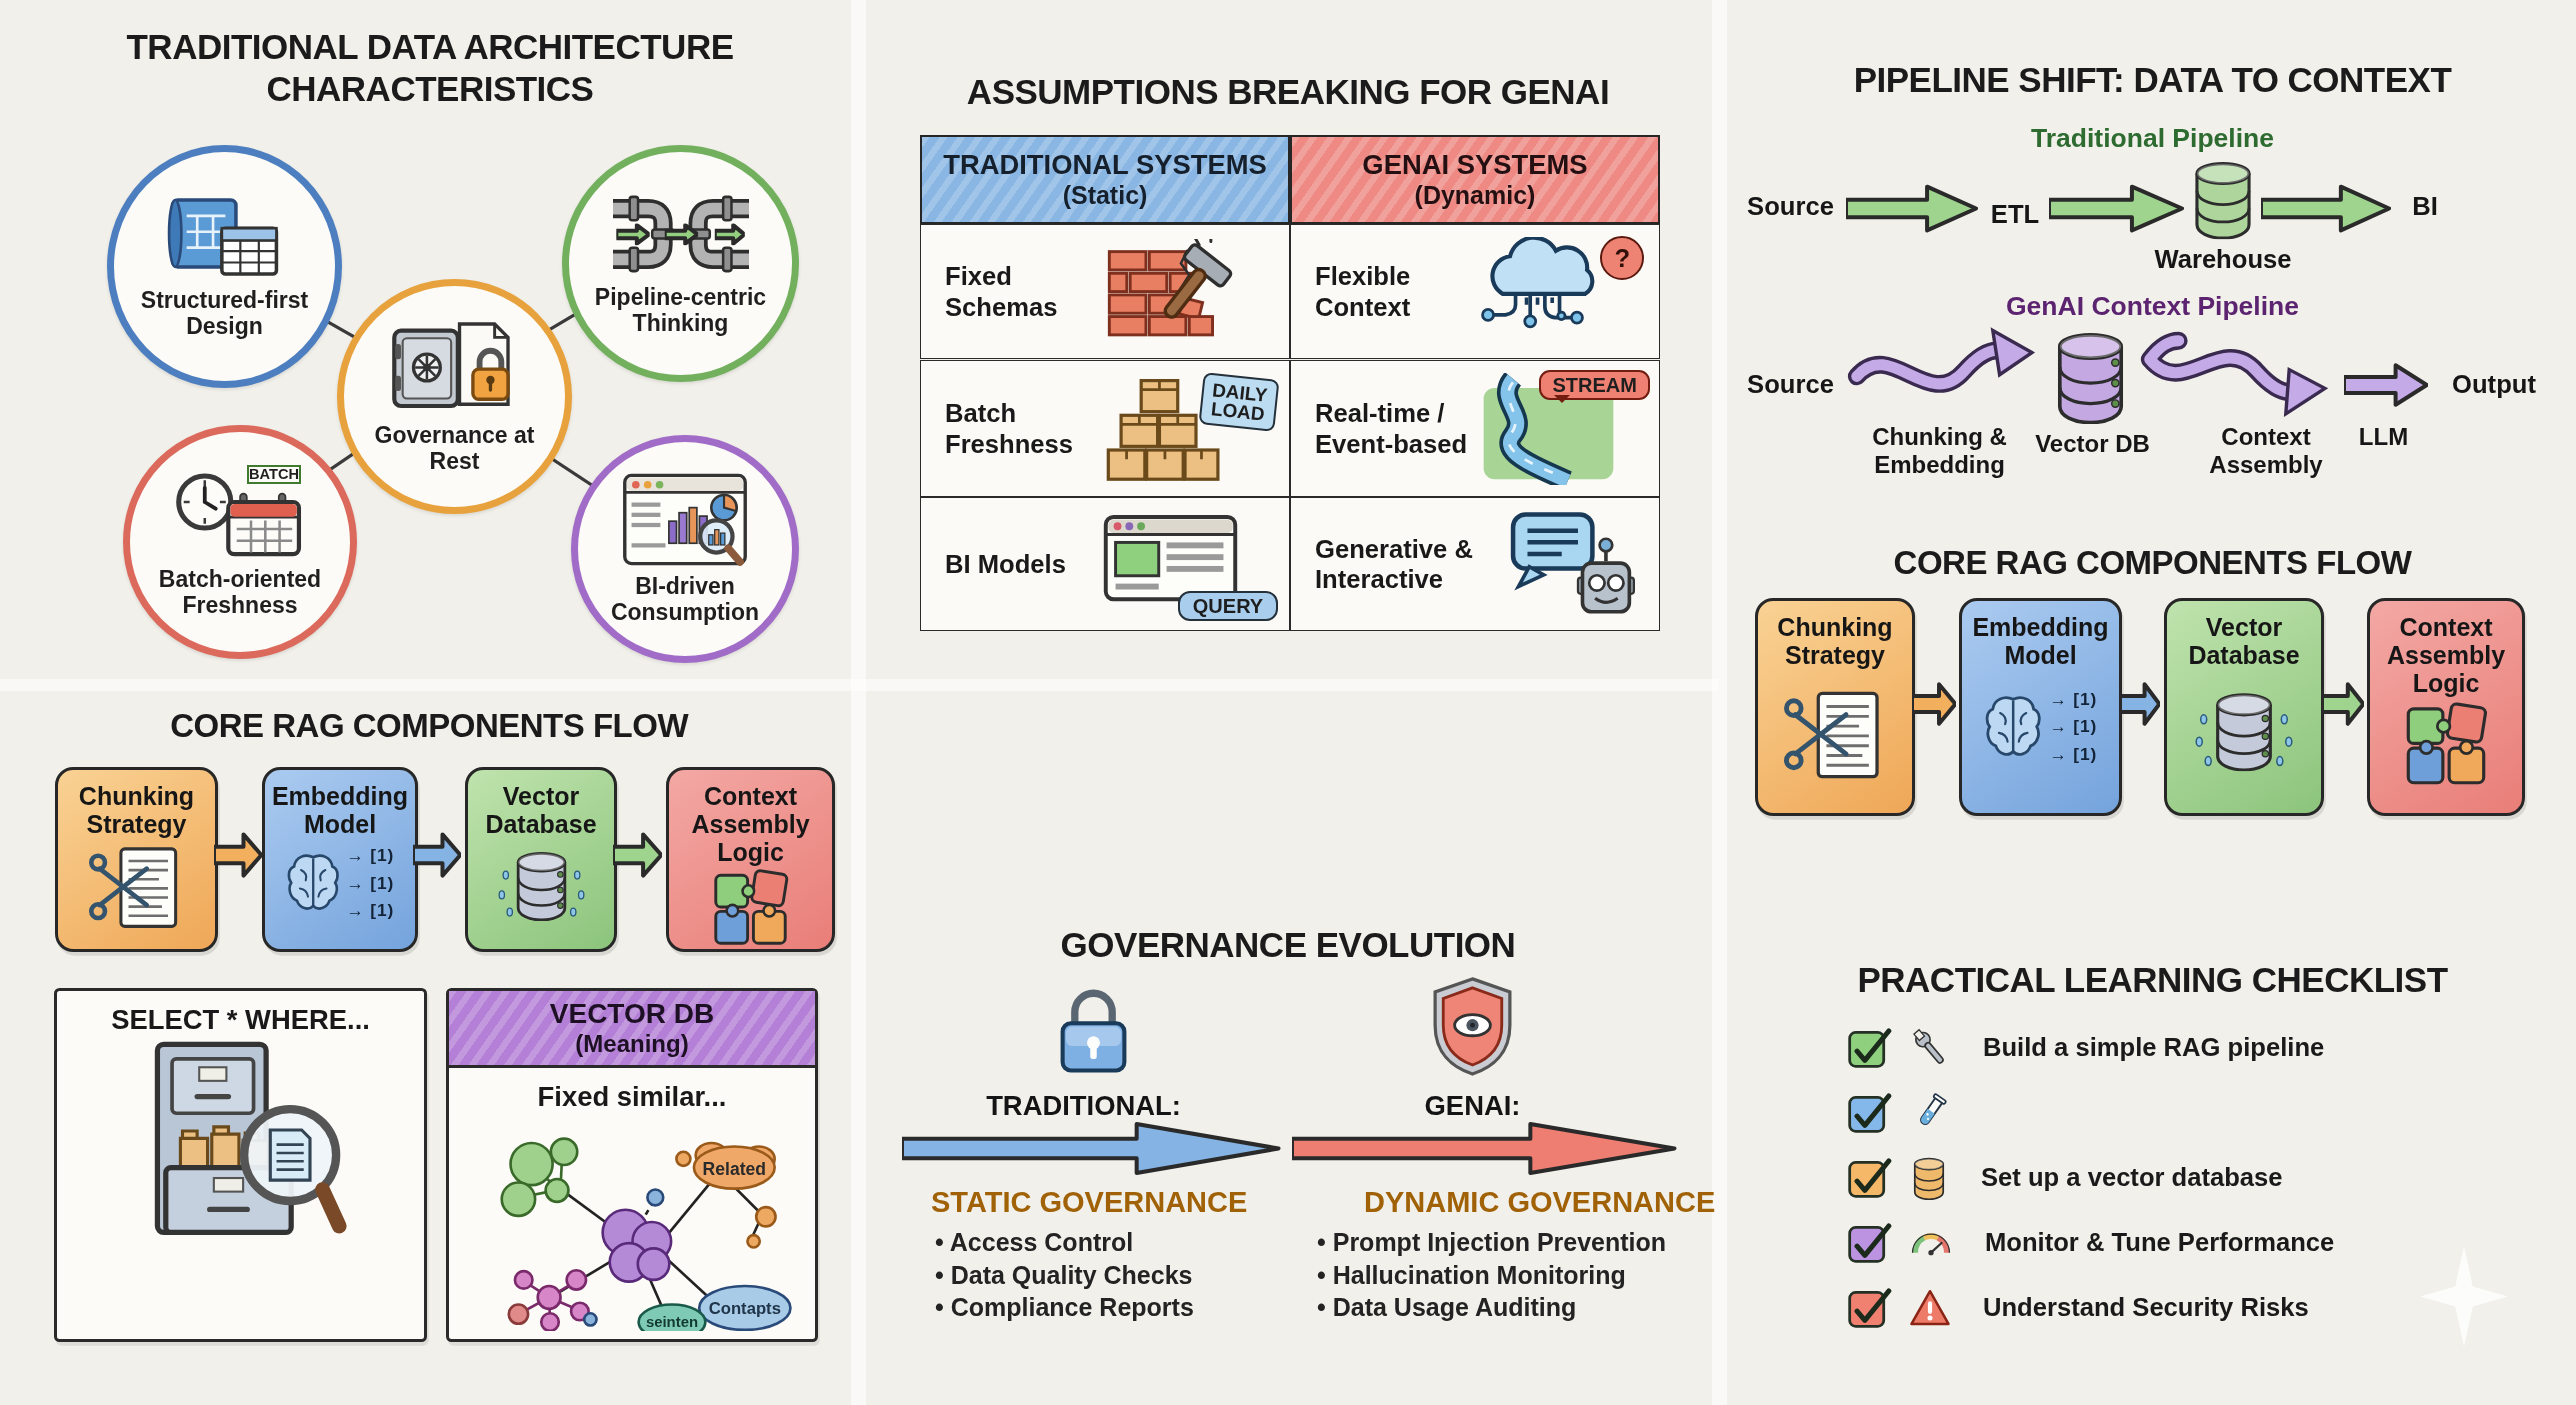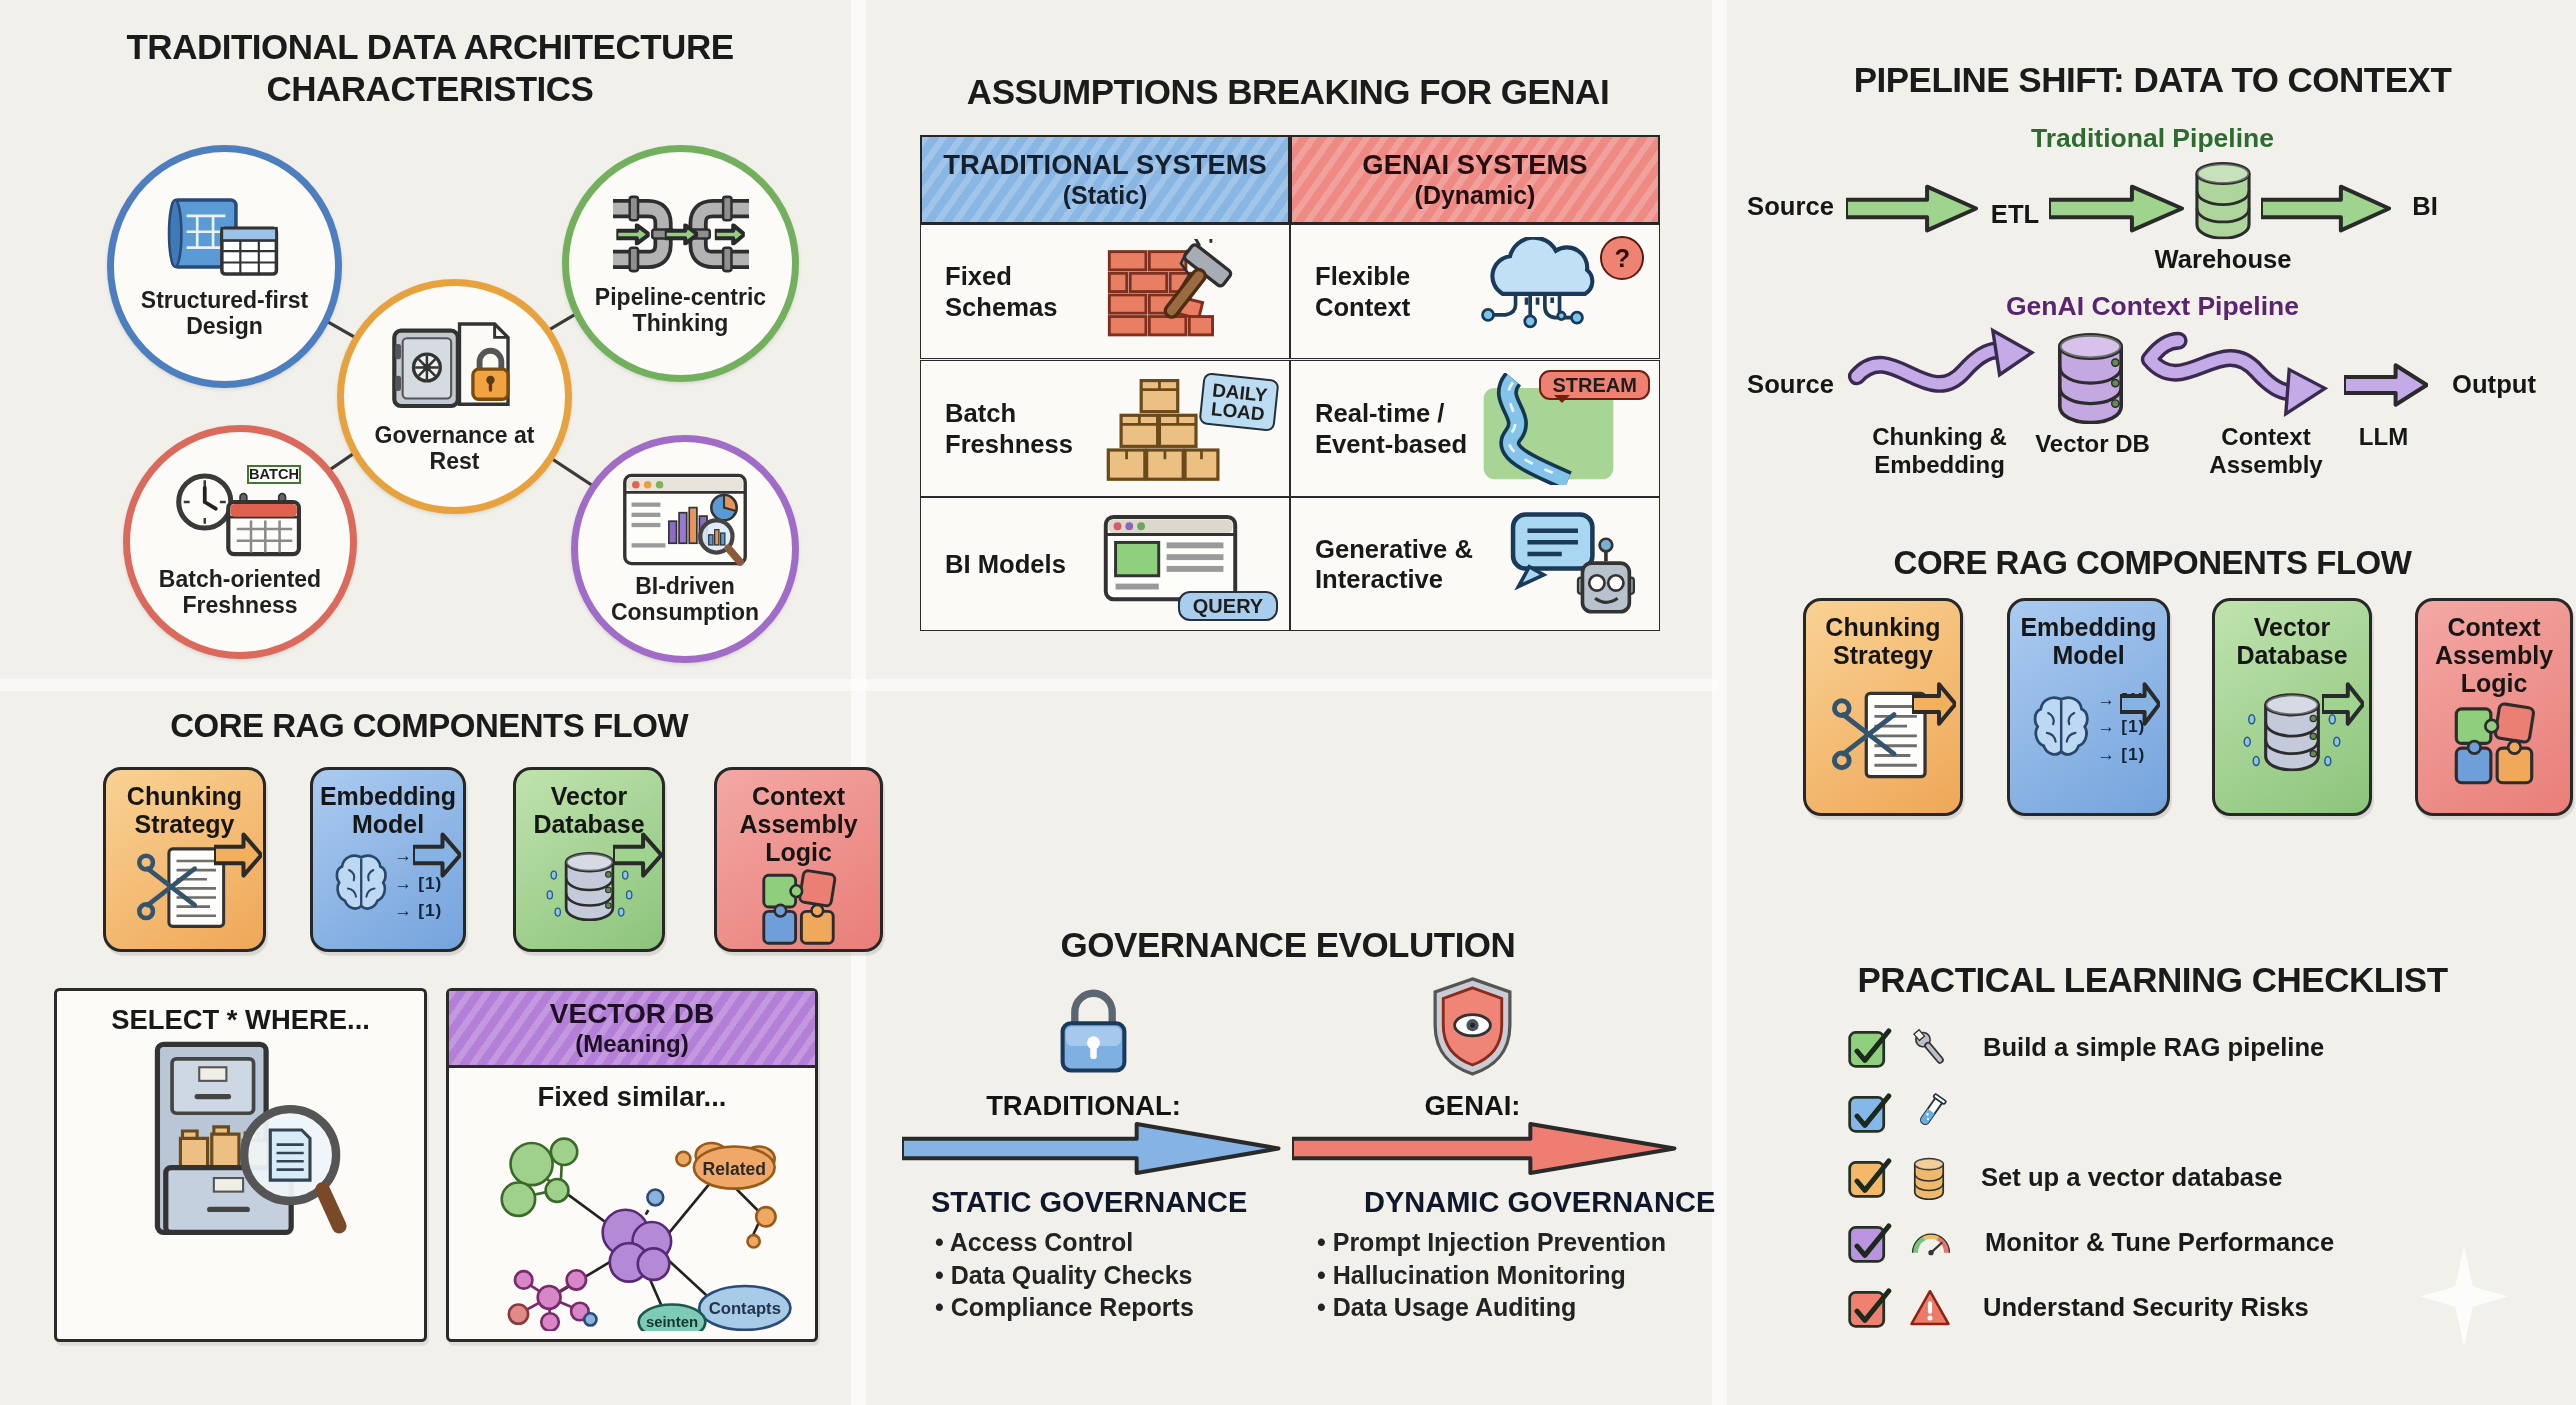--- a/index.html
+++ b/index.html
@@ -13,21 +13,21 @@
   .sep-v{position:absolute;top:0;height:1405px;width:14.6px;background:rgba(255,255,255,.62);}
   .sep-h{position:absolute;left:0;width:1718px;height:12px;background:rgba(255,255,255,.55);}
   .panel-title{font-weight:bold;font-size:34px;line-height:1.2;text-align:center;color:#1b1b1b;letter-spacing:-0.5px;}
   .sub-head{font-weight:bold;font-size:26.5px;text-align:center;}
   
   .circle{position:absolute;border-radius:50%;background:#fcfbf7;display:flex;flex-direction:column;
           align-items:center;justify-content:center;gap:7.3px;box-shadow:0 1.8px 3.7px rgba(0,0,0,.10);}
   .circle .lbl{font-size:23px;font-weight:bold;line-height:1.12;text-align:center;color:#1f1f1f;max-width:183px;}
   
   .rag-card{position:absolute;border:3.7px solid #272727;border-radius:18.3px;display:flex;flex-direction:column;
-            align-items:center;box-shadow:1.8px 3.7px 0 rgba(0,0,0,.10);margin-left:48px;}
+            align-items:center;box-shadow:1.8px 3.7px 0 rgba(0,0,0,.10);}
   .rag-card .lbl{font-size:25px;font-weight:bold;text-align:center;line-height:1.12;margin-top:12px;color:#161616;}
   .card-orange{background:linear-gradient(145deg,#f9d294,#efa757);}
   .card-blue{background:linear-gradient(145deg,#abcbf0,#74a3dc);}
   .card-green{background:linear-gradient(145deg,#bfe3ad,#8cc47c);}
   .card-red{background:linear-gradient(145deg,#f3a8a4,#e97e78);}
   .vecs{display:flex;flex-direction:column;gap:6.4px;}
   .vecs span{font-size:17.4px;font-weight:bold;color:#142438;letter-spacing:0.9px;}
   
   .tblcell{position:absolute;box-sizing:border-box;border:1.8px solid #2a2a2a;display:flex;align-items:center;
            padding:0 7.3px 0 24px;background:#fbfaf6;}
@@ -50,21 +50,21 @@
   .dbcard{position:absolute;border:3.7px solid #2a2a2a;border-radius:5.5px;background:#fcfbf7;box-shadow:1.8px 3.7px 0 rgba(0,0,0,.08);}
   .dbhead{box-sizing:border-box;border-bottom:3.7px solid #2a2a2a;display:flex;flex-direction:column;align-items:center;
           justify-content:center;font-weight:bold;height:77px;color:#141c26;}
   .dbhead .t{font-size:28px;}
   .dbhead .s{font-size:24px;}
   .dh-blue{background-color:#84b4e2;}
   .dh-purple{background-color:#b47fd6;color:#1e1024;}
   .dbquery{font-size:27.4px;font-weight:bold;text-align:center;margin-top:12.8px;color:#191919;}
   
   .gov-label{font-size:27.4px;font-weight:bold;text-align:center;color:#141414;}
-  .gov-h{font-size:29px;font-weight:bold;color:#0f172a;}
+  .gov-h{font-size:29px;font-weight:bold;color:#a16207;}
   .gov-ul{list-style:none;margin:0;padding:0;}
   .gov-ul li{font-size:25px;font-weight:bold;color:#232323;line-height:1.3;}
   .gov-ul li::before{content:"• ";}
   
   .pipe-word{font-size:25.6px;font-weight:bold;text-align:center;color:#161616;}
   .pipe-sub{font-size:24px;font-weight:bold;text-align:center;line-height:1.15;color:#161616;}
   .h-green{color:#2d6b30;}
   .h-purple{color:#5c2470;}
   
   .chk-row{position:absolute;display:flex;align-items:center;gap:16.5px;height:53px;}

